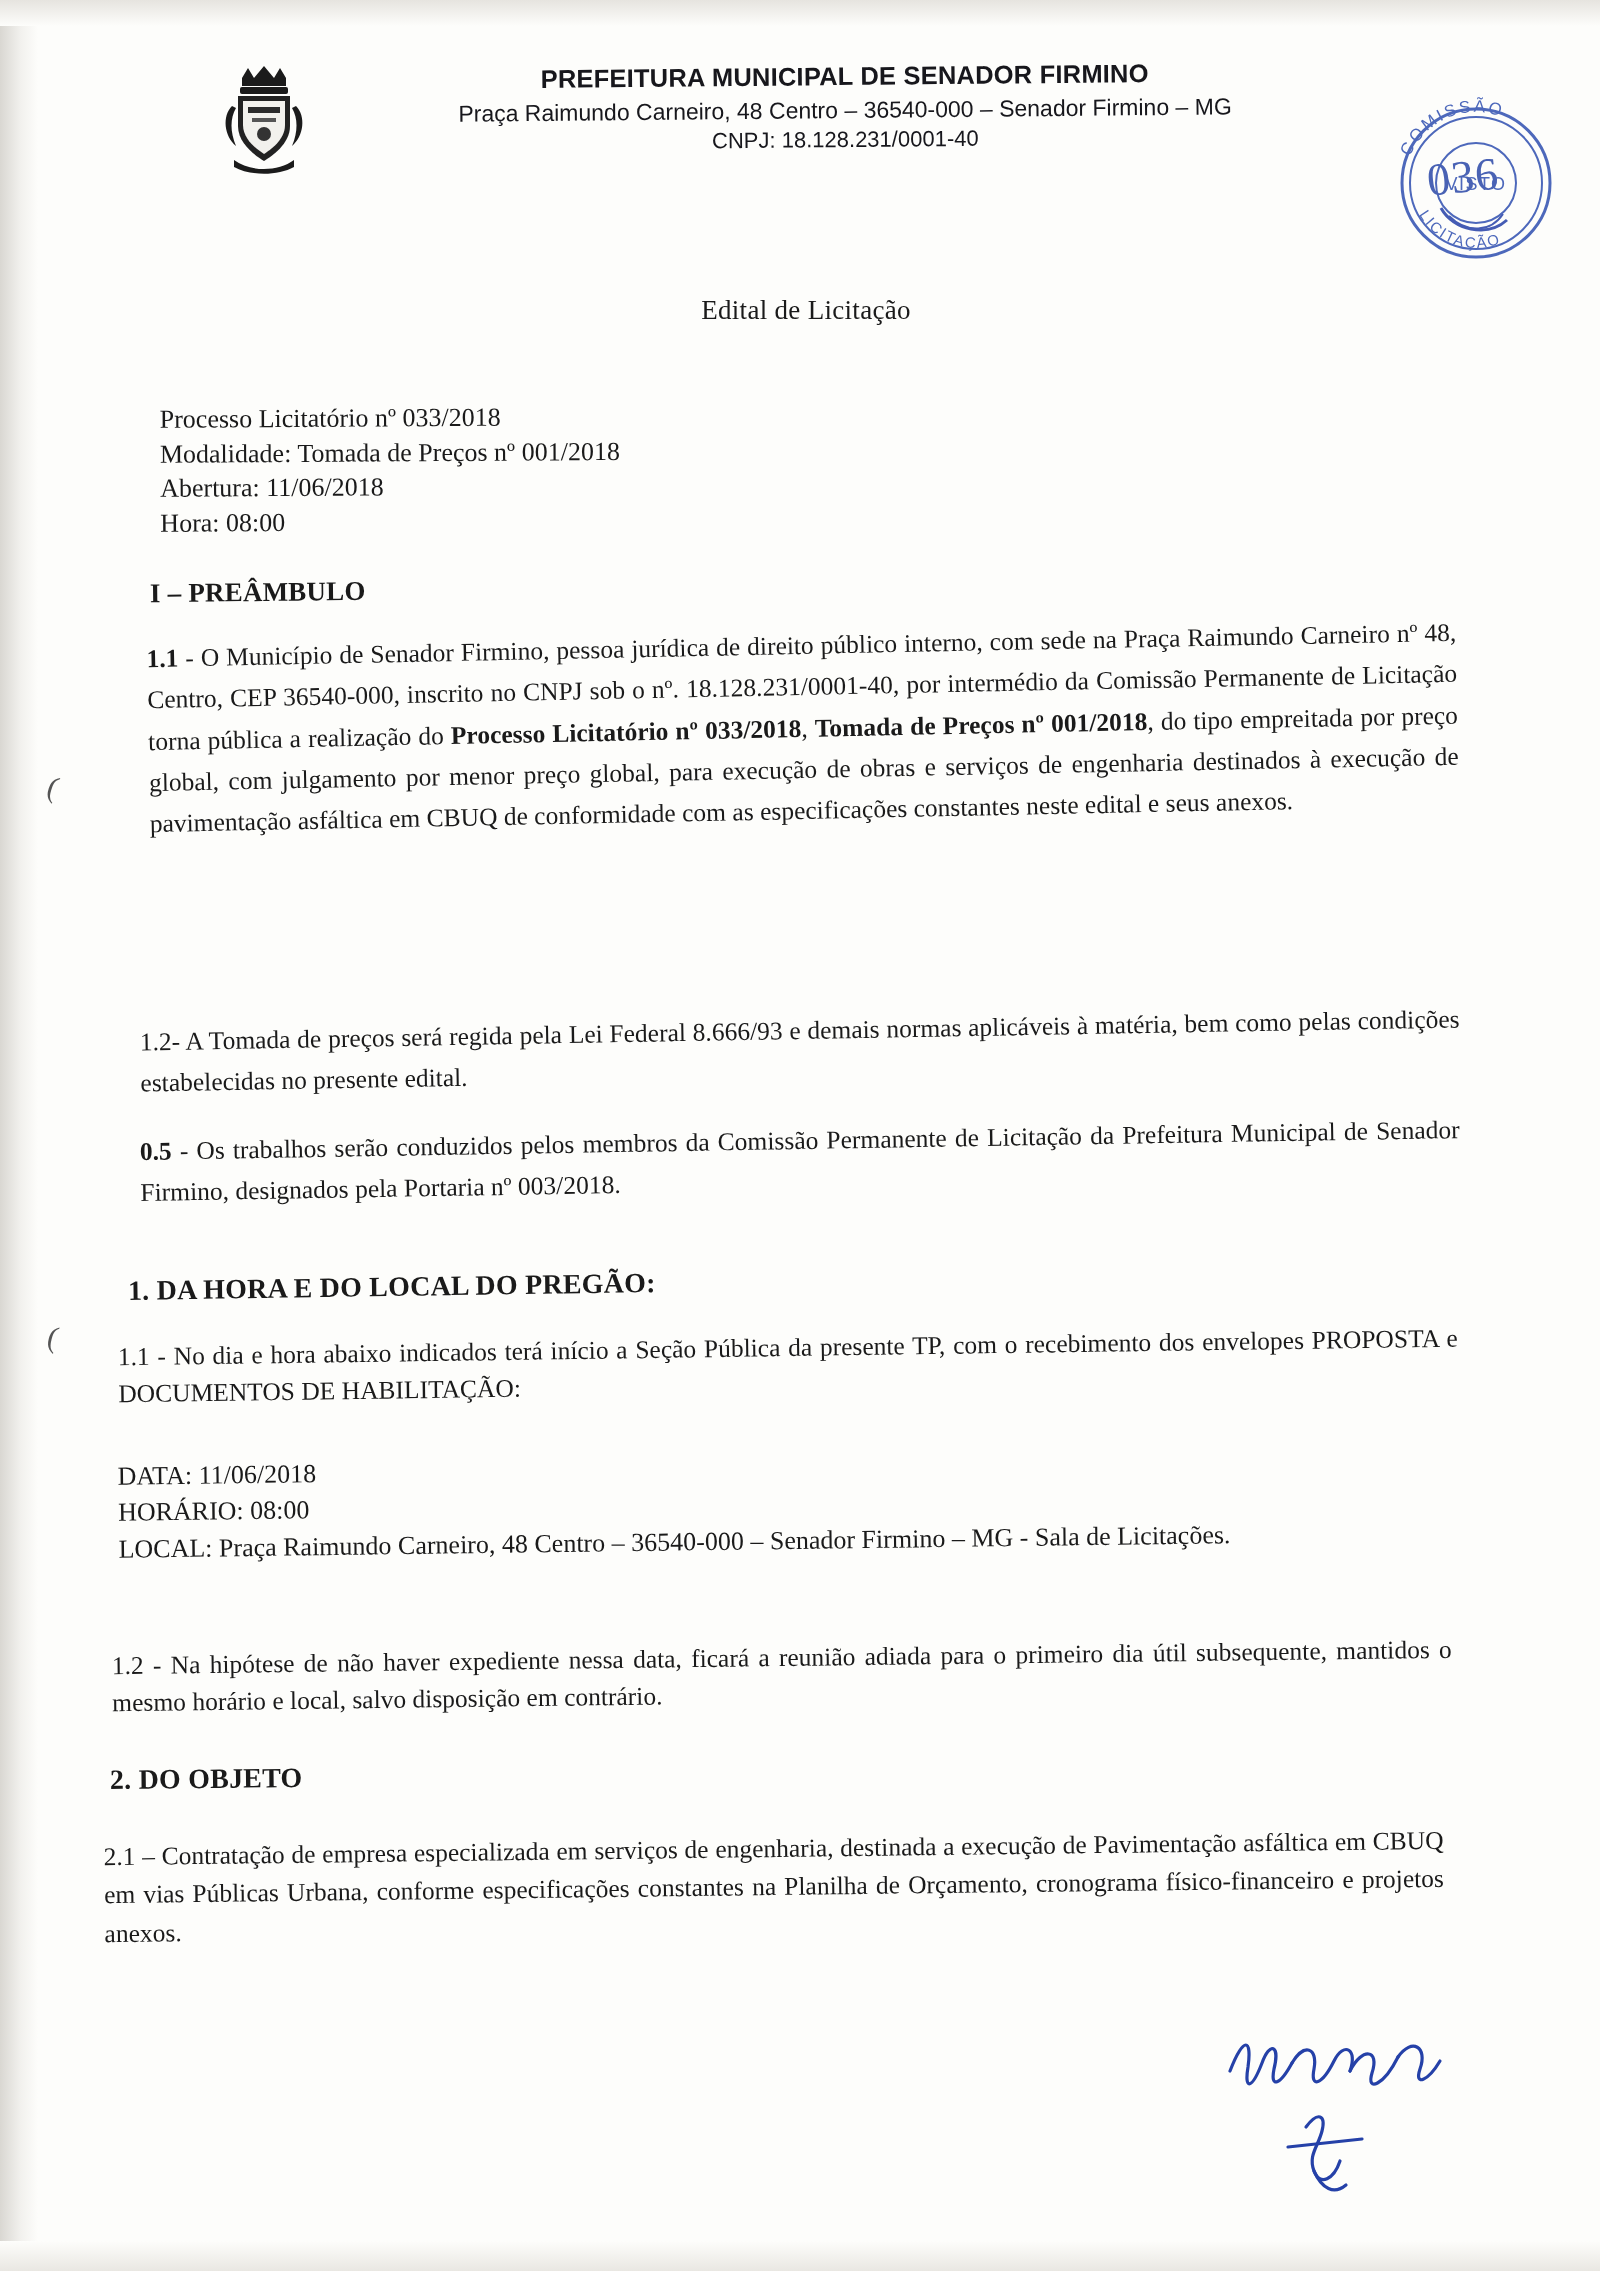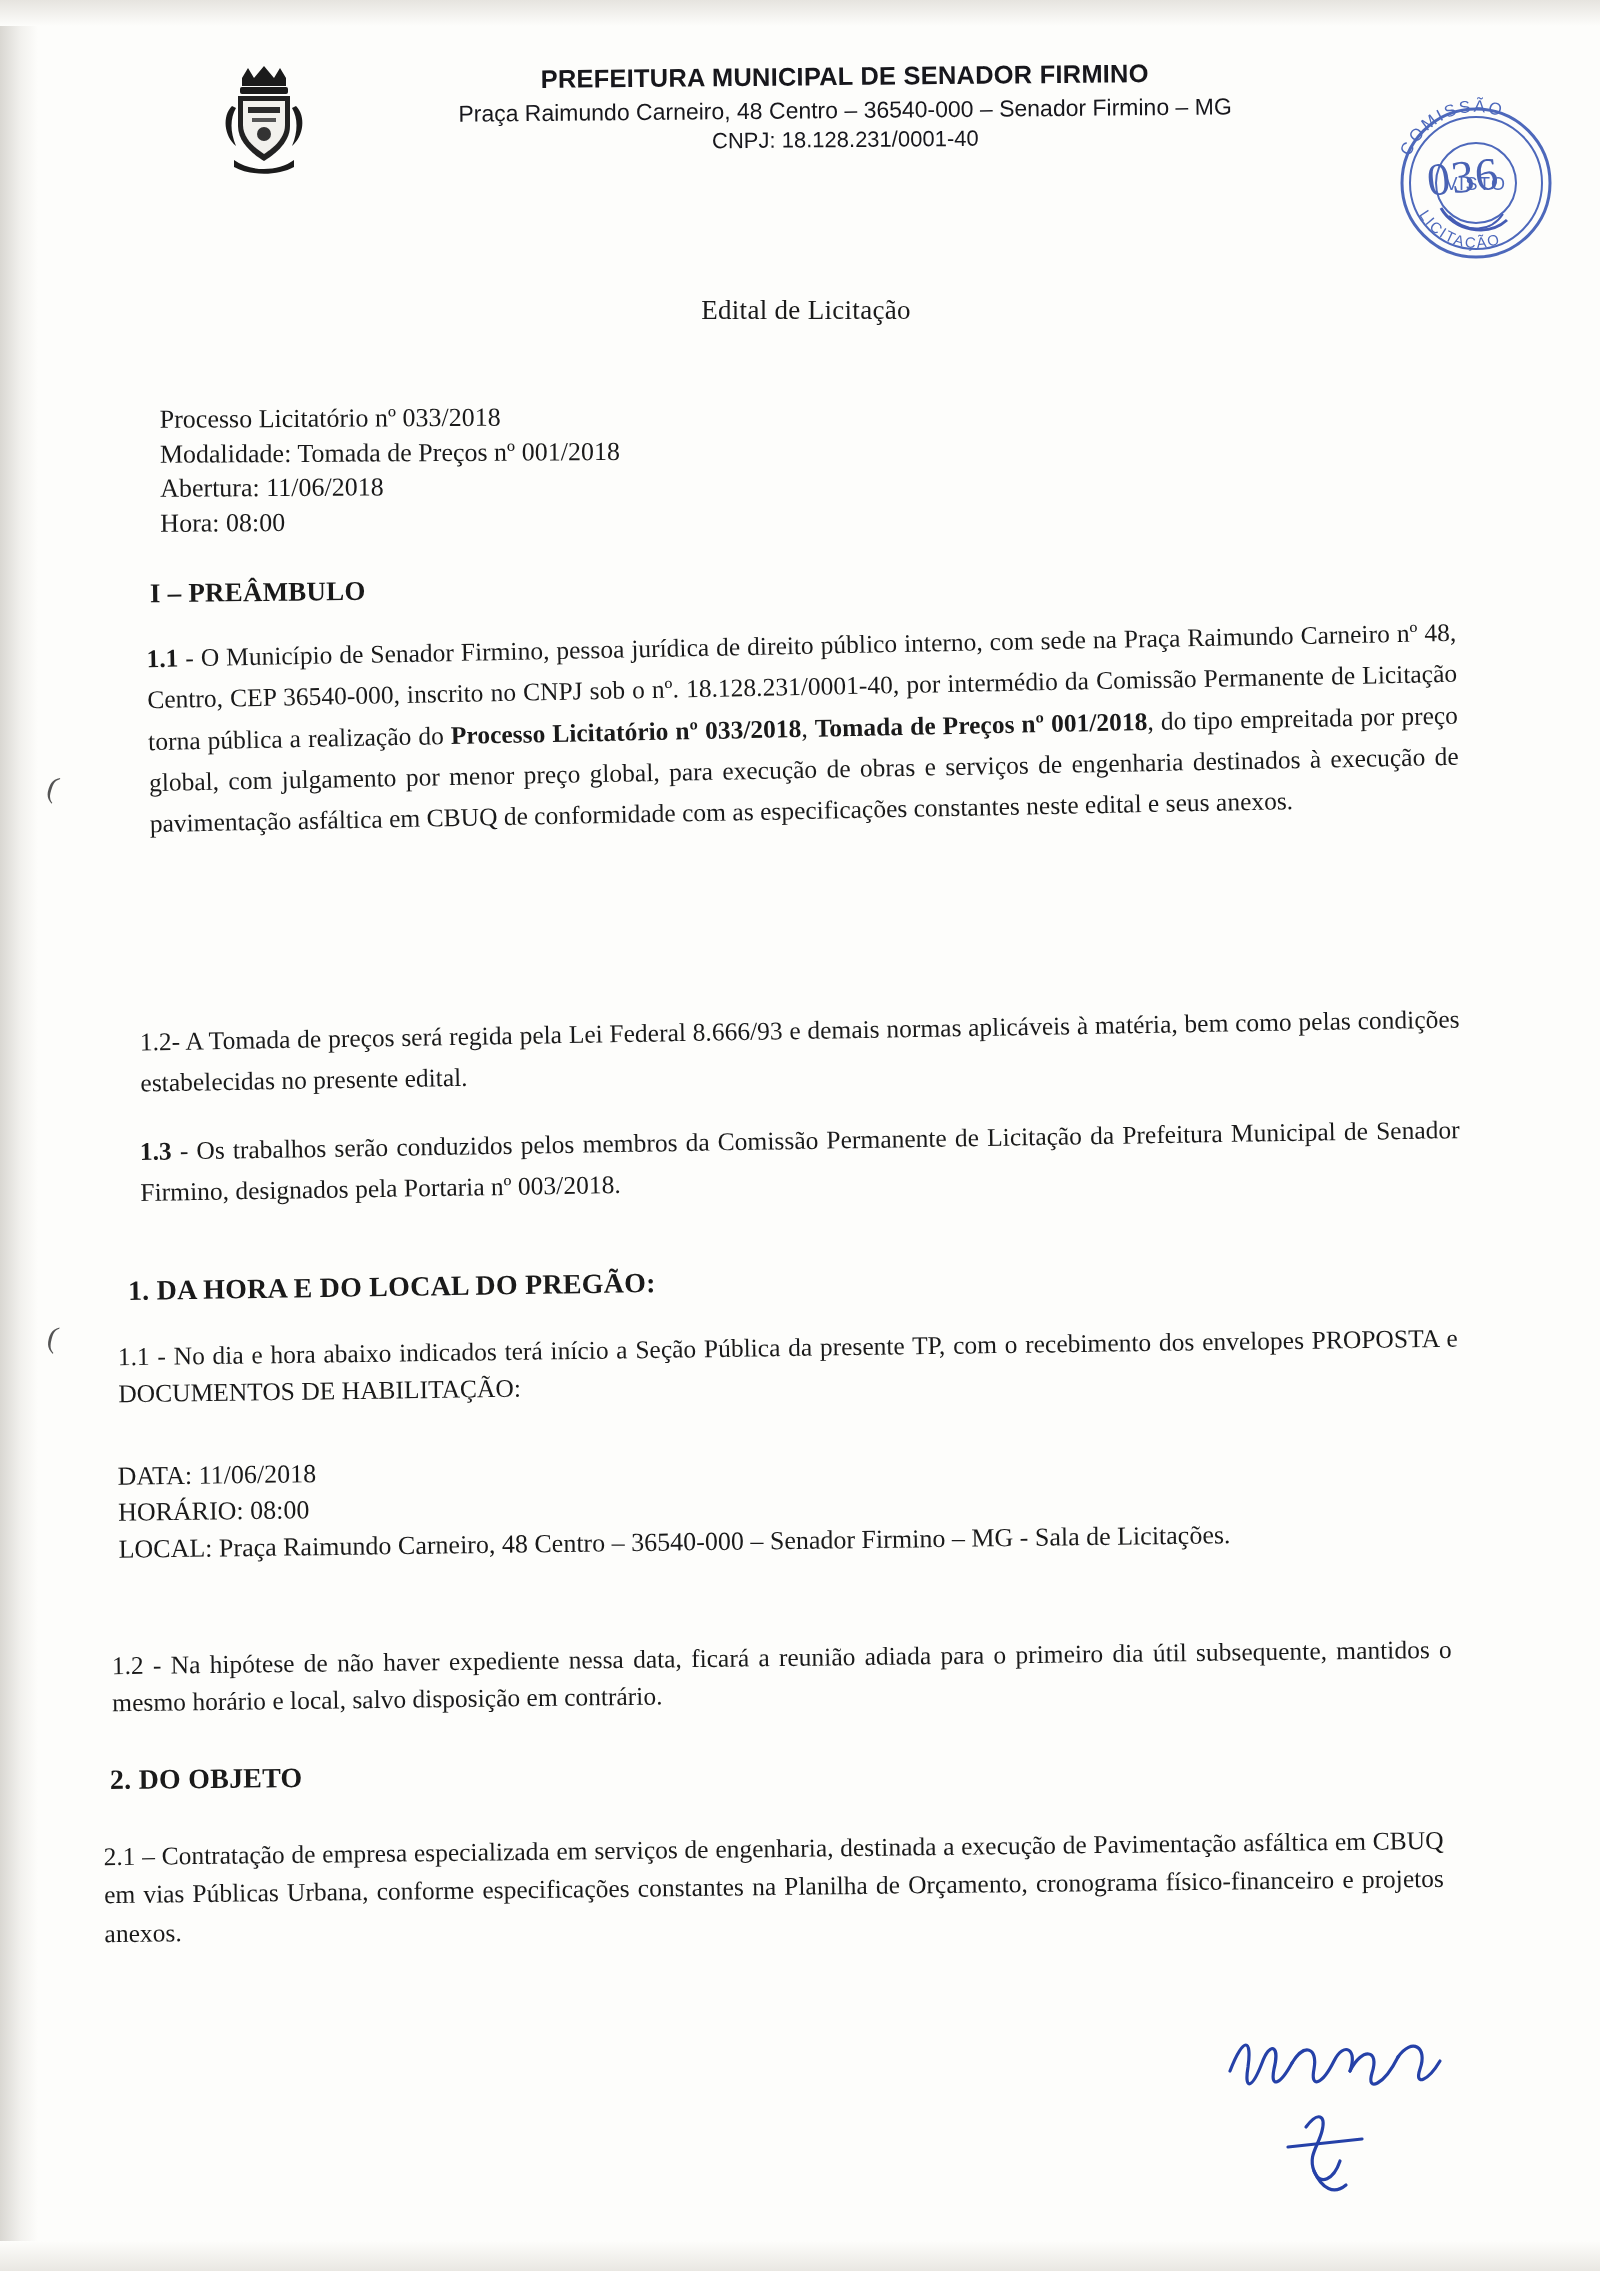--- a/index.html
+++ b/index.html
@@ -255,21 +255,21 @@
     <div>Processo Licitatório nº 033/2018</div>
     <div>Modalidade: Tomada de Preços nº 001/2018</div>
     <div>Abertura: 11/06/2018</div>
     <div>Hora: 08:00</div>
   </div>
 
   <div class="block h-section" id="preambulo-heading">I – PREÂMBULO</div>
 
   <div class="block para" id="p11"><b>1.1</b><span> - O Município de Senador Firmino, pessoa jurídica de direito público interno, com sede na Praça Raimundo Carneiro nº 48, Centro, CEP 36540-000, inscrito no CNPJ sob o nº. 18.128.231/0001-40, por intermédio da Comissão Permanente de Licitação torna pública a realização do </span><b>Processo Licitatório nº 033/2018</b><span>, </span><b>Tomada de Preços nº 001/2018</b><span>, do tipo empreitada por preço global, com julgamento por menor preço global, para execução de obras e serviços de engenharia destinados à execução de pavimentação asfáltica em CBUQ de conformidade com as especificações constantes neste edital e seus anexos.</span></div>
   <div class="block para" id="p12"><span>1.2- A Tomada de preços será regida pela Lei Federal 8.666/93 e demais normas aplicáveis à matéria, bem como pelas condições estabelecidas no presente edital.</span></div>
-  <div class="block para" id="p13"><b>1.3</b><span> - Os trabalhos serão conduzidos pelos membros da Comissão Permanente de Licitação da Prefeitura Municipal de Senador Firmino, designados pela Portaria nº 003/2018.</span></div>
+  <div class="block para" id="p13"><b>0.5</b><span> - Os trabalhos serão conduzidos pelos membros da Comissão Permanente de Licitação da Prefeitura Municipal de Senador Firmino, designados pela Portaria nº 003/2018.</span></div>
 
   <div class="block h-section" id="hora-local-heading">1. DA HORA E DO LOCAL DO PREGÃO:</div>
 
   <div class="block para" id="p-hl-1">1.1 - No dia e hora abaixo indicados terá início a Seção Pública da presente TP, com o recebimento dos envelopes PROPOSTA e DOCUMENTOS DE HABILITAÇÃO:</div>
 
   <div class="block data-lines">
     <div>DATA: 11/06/2018</div>
     <div>HORÁRIO: 08:00</div>
     <div class="wrapline">LOCAL: Praça Raimundo Carneiro, 48 Centro – 36540-000 – Senador Firmino – MG -  Sala de Licitações.</div>
   </div>

